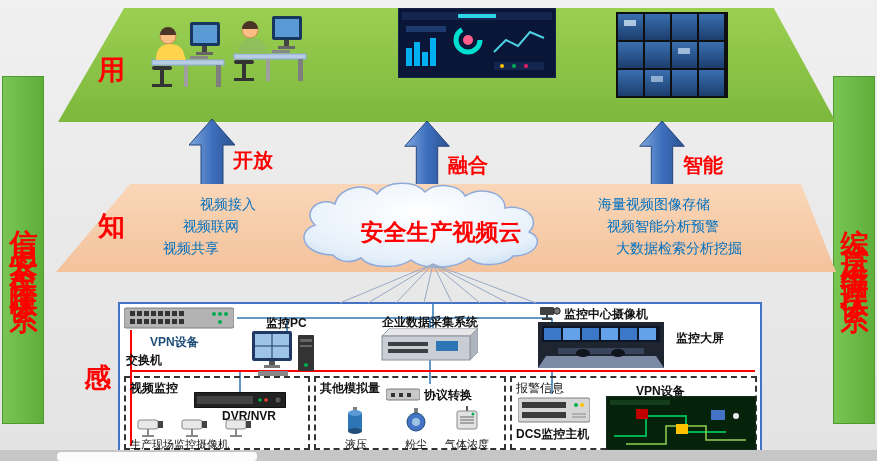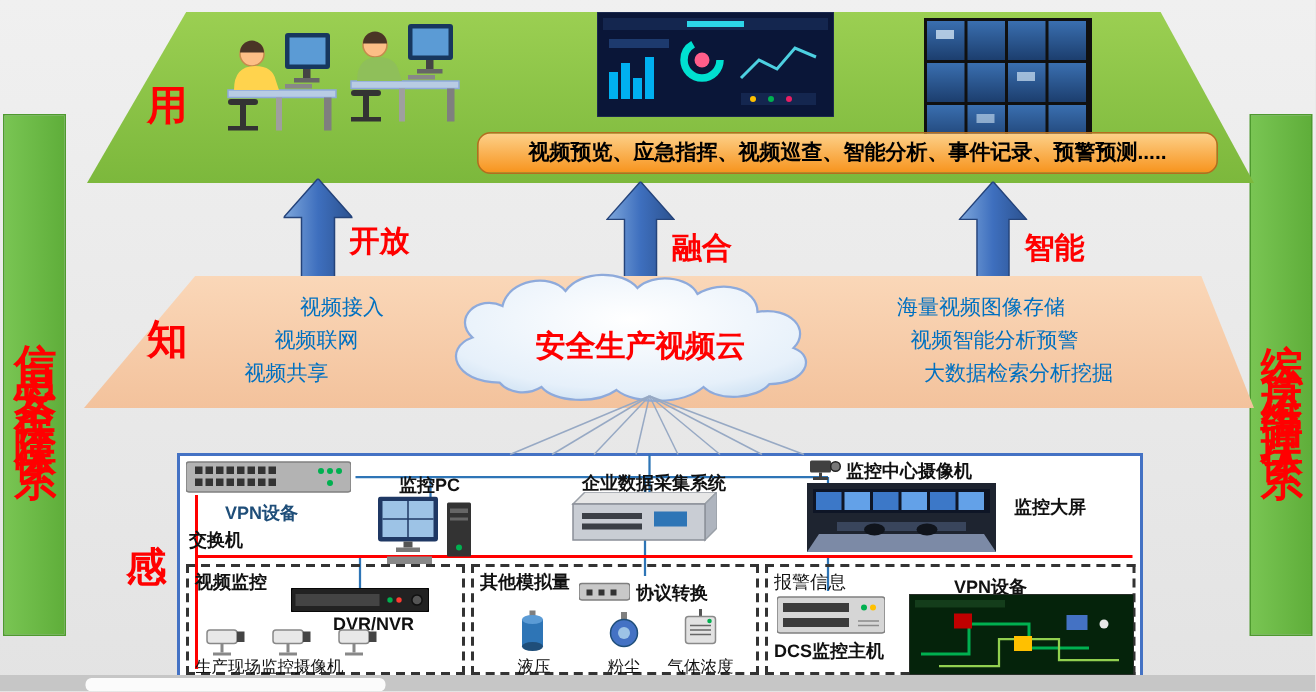--- a/index.html
+++ b/index.html
@@ -23,22 +23,22 @@
               clip-path:polygon(9.5% 0, 95.5% 0, 100% 100%, 0% 100%); }
 
   .tag { position:absolute; color:#ff0000; font-size:27px; font-weight:bold; }
 
   .orange-box { position:absolute; top:88px; height:28px; background:linear-gradient(180deg,#fdd089,#f7941e);
                 border:1px solid #b36d1f; border-radius:9px; display:flex; align-items:center; justify-content:center;
                 font-weight:bold; font-size:14px; color:#000; white-space:nowrap; }
 
   .arrow-label { position:absolute; color:#ff0000; font-size:20px; font-weight:bold; }
 
-  .cloud-title { position:absolute; left:312px; top:217px; width:230px; text-align:center;
-                 color:#ff0000; font-size:20px; font-weight:bold; }
+  .cloud-title { position:absolute; left:326px; top:217px; width:230px; text-align:center;
+                 color:#ff0000; font-size:23px; font-weight:bold; }
   .blue-item { position:absolute; font-size:14px; color:#0070c0; white-space:nowrap; }
 
   .net-label { position:absolute; left:355px; top:286px; width:160px; text-align:center;
                color:#0070c0; font-size:14px; font-weight:bold; }
 
   .bottom-box { position:absolute; left:118px; top:302px; width:644px; height:150px;
                 background:#ffffff; border:2px solid #4472c4; }
 
   .lbl { position:absolute; font-size:12px; font-weight:bold; color:#111; white-space:nowrap; }
   .lbl-sm { position:absolute; font-size:11px; font-weight:normal; color:#111; white-space:nowrap; }
@@ -151,21 +151,20 @@
         <rect x="29" y="58" width="25" height="26" fill="url(#scrgrad)"></rect>
       <rect x="56" y="58" width="25" height="26" fill="url(#scrgrad)"></rect>
         <rect x="83" y="58" width="25" height="26" fill="url(#scrgrad)"></rect>
       <rect x="8" y="8" width="12" height="6" fill="#cfe2f3" opacity="0.8"></rect>
         <rect x="62" y="36" width="12" height="6" fill="#cfe2f3" opacity="0.7"></rect>
       <rect x="35" y="64" width="12" height="6" fill="#cfe2f3" opacity="0.6"></rect>
     </g>
   </svg>
 
   <div class="tag" style="left:98px;top:52px">用</div>
-  <div class="orange-box" style="left:318px;width:494px">视频预览、应急指挥、视频巡查、智能分析、事件记录、预警预测.....</div>
 
   <svg class="abs" style="left:189px;top:119px" width="46" height="70" viewBox="0 0 46 70">
     <polygon points="23,0 46,26 34,26 34,70 12,70 12,26 0,26" fill="url(#agrad)" stroke="#24437a"></polygon>
   </svg>
   <svg class="abs" style="left:404px;top:121px" width="46" height="68" viewBox="0 0 46 70">
     <polygon points="23,0 46,26 34,26 34,70 12,70 12,26 0,26" fill="url(#agrad)" stroke="#24437a"></polygon>
   </svg>
   <svg class="abs" style="left:639px;top:121px" width="46" height="68" viewBox="0 0 46 70">
     <polygon points="23,0 46,26 34,26 34,70 12,70 12,26 0,26" fill="url(#agrad)" stroke="#24437a"></polygon>
   </svg>
@@ -260,21 +259,21 @@
       <line x1="3" y1="15" x2="37" y2="15" stroke="#1f3864"></line>
     <rect x="17" y="30" width="6" height="4" fill="#555"></rect>
       <rect x="12" y="34" width="16" height="3" fill="#777"></rect>
     <rect x="46" y="4" width="16" height="36" rx="1" fill="#333"></rect>
       <rect x="48" y="8" width="12" height="3" fill="#666"></rect>
       <rect x="48" y="14" width="12" height="2" fill="#666"></rect>
     <circle cx="54" cy="34" r="2" fill="#00b050"></circle>
     <rect x="6" y="40" width="30" height="5" fill="#888"></rect>
   </svg>
 
-  <div class="lbl" style="left:382px;top:314px;width:108px;text-align:center">企业数据采集系统</div>
+  <div class="lbl" style="left:382px;top:314px;width:108px;">企业数据采集系统</div>
   <svg class="abs" style="left:378px;top:328px" width="100" height="34" viewBox="0 0 100 34">
     <polygon points="4,8 92,8 100,0 12,0" fill="#e7e7e7" stroke="#9aa0a8"></polygon>
     <polygon points="92,8 100,0 100,24 92,32" fill="#aeb4be" stroke="#9aa0a8"></polygon>
     <rect x="4" y="8" width="88" height="24" fill="#c9cdd4" stroke="#8a8f98"></rect>
     <rect x="10" y="14" width="40" height="4" fill="#3b3f46"></rect>
       <rect x="10" y="21" width="40" height="4" fill="#3b3f46"></rect>
     <rect x="58" y="13" width="22" height="10" fill="#2e75b6"></rect>
   </svg>
 
   <svg class="abs" style="left:538px;top:304px" width="24" height="16" viewBox="0 0 24 16">

